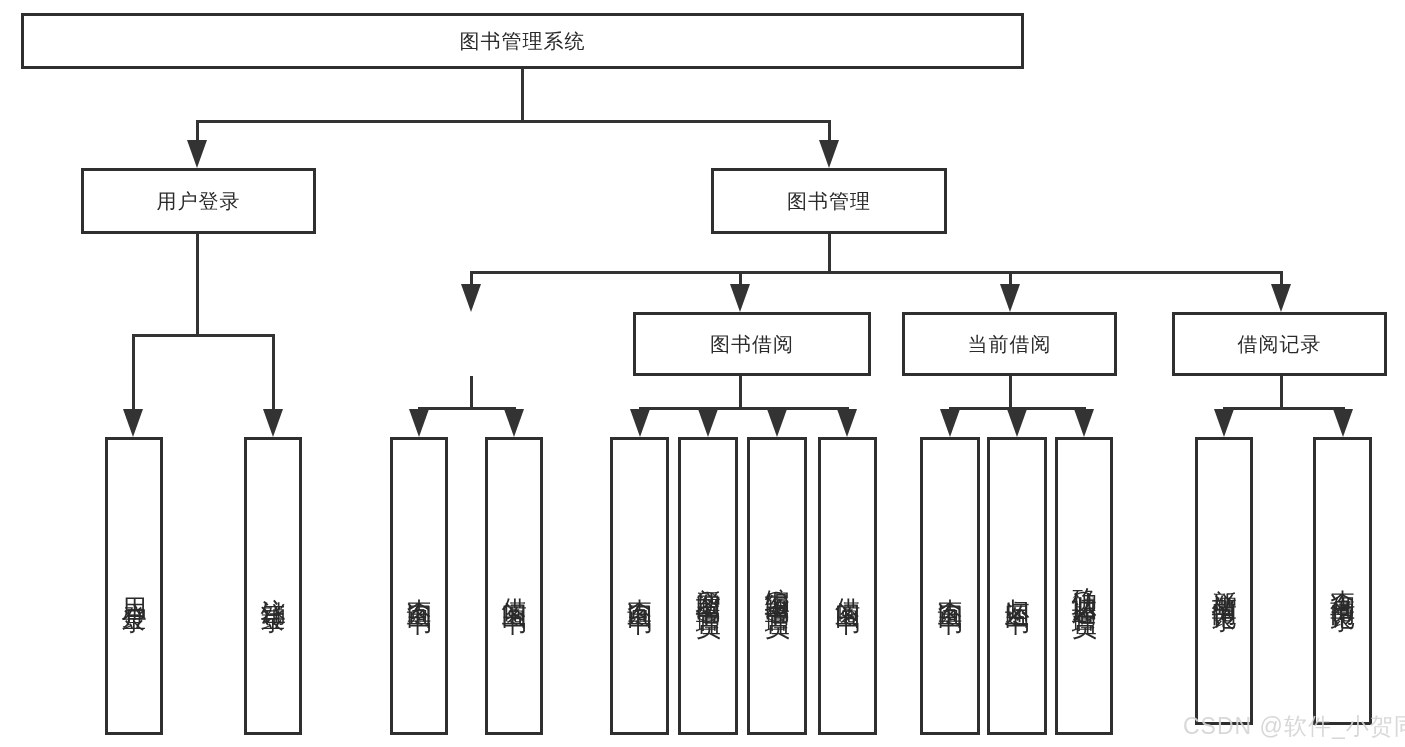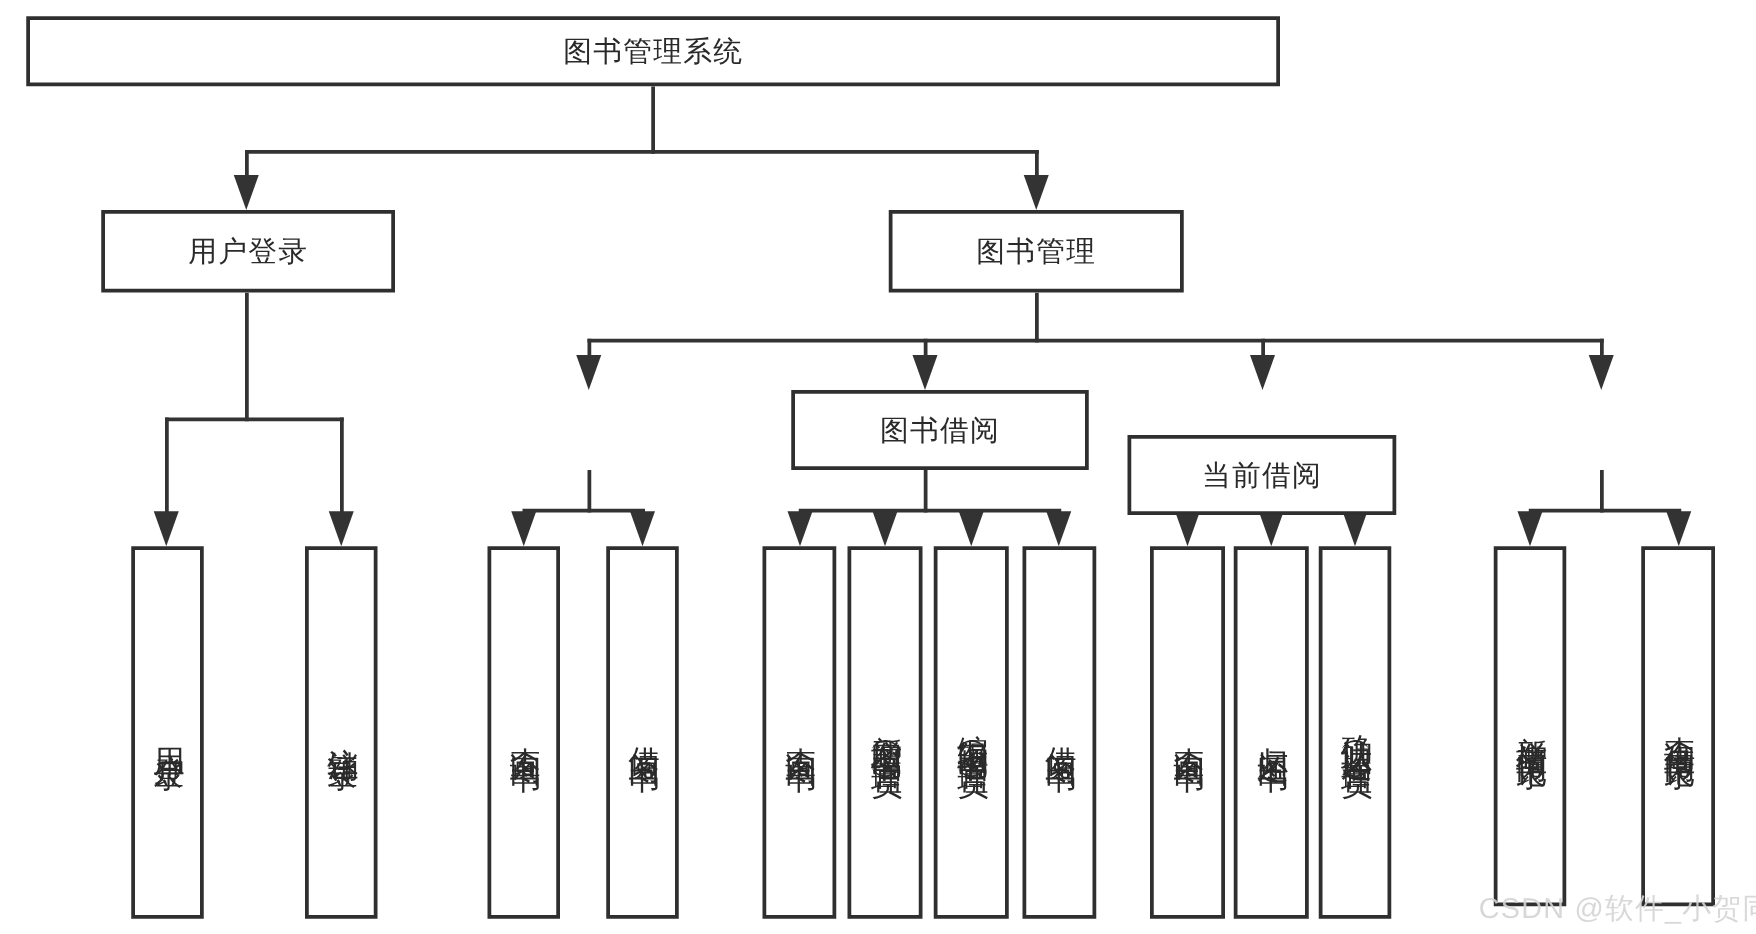--- a/index.html
+++ b/index.html
@@ -20,21 +20,21 @@
     width:1405px;height:747px;
     background:var(--fill);
     overflow:hidden;
   }
   .box{
     position:absolute;
     background:var(--fill);
     border:3px solid var(--border);
     display:flex;align-items:center;justify-content:center;
     text-align:center;
-    font-size:23px;
+    font-size:20px;
     letter-spacing:1px;
     color:var(--text);
     z-index:2;
   }
   .leaf{
     font-size:25px;
     letter-spacing:4px;
   }
   .leaf .vtxt{
     writing-mode:vertical-rl;
@@ -78,22 +78,25 @@
   <div class="box" style="left:81px;top:168px;width:235px;height:66px;">
     <span>用户登录</span>
   </div>
   <div class="box" style="left:711px;top:168px;width:236px;height:66px;">
     <span>图书管理</span>
   </div>
 
   <div class="box" style="left:633px;top:312px;width:238px;height:64px;">
     <span>图书借阅</span>
   </div>
-  <div class="box" style="left:902px;top:312px;width:215px;height:64px;margin-top:36px;">
+  <div class="box" style="left:902px;top:312px;width:215px;height:64px;">
     <span>当前借阅</span>
+  </div>
+  <div class="box" style="left:1172px;top:312px;width:215px;height:64px;">
+    <span>借阅记录</span>
   </div>
 
   <div class="box leaf" style="left:105px;top:437px;width:58px;height:298px;">
     <span class="vtxt">用户登录</span>
   </div>
   <div class="box leaf" style="left:244px;top:437px;width:58px;height:298px;">
     <span class="vtxt">注销登录</span>
   </div>
 
   <div class="box leaf" style="left:390px;top:437px;width:58px;height:298px;">

